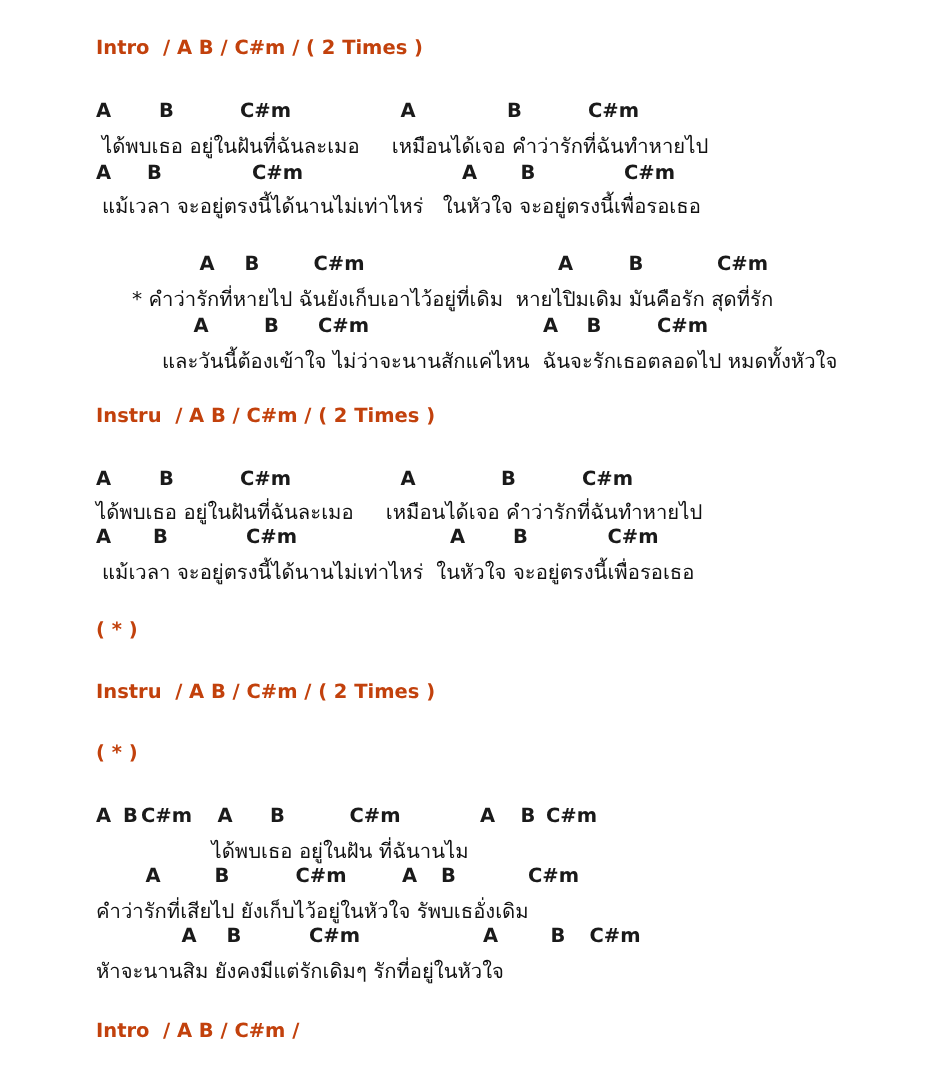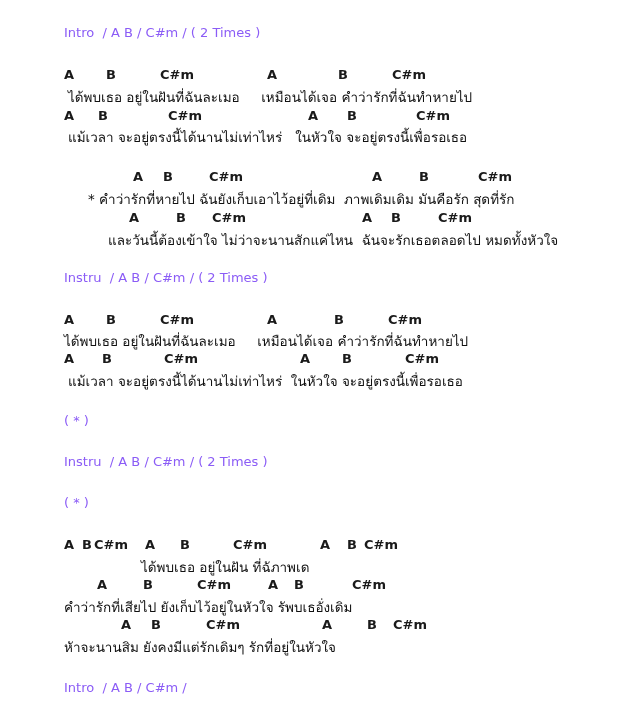--- a/index.html
+++ b/index.html
@@ -1,19 +1,19 @@
 <!DOCTYPE html>
 <html><head>
 <meta charset="utf-8">
 <style>
   html, body { margin: 0; padding: 0; background: #ffffff; }
   body { width: 620px; height: 720px; position: relative; overflow: hidden;
          font-family: "DejaVu Sans", "Liberation Sans", sans-serif; color: #111111; }
   .line { position: absolute; left: 0; white-space: pre; }
-  .hdr { font-weight: normal; font-size: 13px; color: #8b5cf6; text-align: right; }
+  .hdr { font-weight: bold; font-size: 13px; color: #c2410c; text-align: right; }
   .chord { position: absolute; font-weight: bold; font-size: 13px; color: #1a1a1a; white-space: pre; }
   .lyric { position: absolute; font-size: 13.5px; color: #111111; white-space: pre; }
 </style>
 </head>
 <body>
 
 <div class="line hdr" style="left:64px;top:25px;">Intro  / A B / C#m / ( 2 Times )</div>
 
 <div>
   <span class="chord" style="left:64px;top:67px;">A</span>
@@ -33,21 +33,21 @@
   <span class="lyric" style="left:68px;top:126px;">แม้เวลา จะอยู่ตรงนี้ได้นานไม่เท่าไหร่   ในหัวใจ จะอยู่ตรงนี้เพื่อรอเธอ</span>
 </div>
 
 <div>
   <span class="chord" style="left:133px;top:169px;">A</span>
   <span class="chord" style="left:163px;top:169px;">B</span>
   <span class="chord" style="left:209px;top:169px;">C#m</span>
   <span class="chord" style="left:372px;top:169px;">A</span>
   <span class="chord" style="left:419px;top:169px;">B</span>
   <span class="chord" style="left:478px;top:169px;">C#m</span>
-  <span class="lyric" style="left:88px;top:188px;">* คำว่ารักที่หายไป ฉันยังเก็บเอาไว้อยู่ที่เดิม  ภาพเดิมเดิม มันคือรัก สุดที่รัก</span>
+  <span class="lyric" style="left:88px;top:188px;">* คำว่ารักที่หายไป ฉันยังเก็บเอาไว้อยู่ที่เดิม  หายไปิมเดิม มันคือรัก สุดที่รัก</span>
 
   <span class="chord" style="left:129px;top:210px;">A</span>
   <span class="chord" style="left:176px;top:210px;">B</span>
   <span class="chord" style="left:212px;top:210px;">C#m</span>
   <span class="chord" style="left:362px;top:210px;">A</span>
   <span class="chord" style="left:391px;top:210px;">B</span>
   <span class="chord" style="left:438px;top:210px;">C#m</span>
   <span class="lyric" style="left:108px;top:229px;">และวันนี้ต้องเข้าใจ ไม่ว่าจะนานสักแค่ไหน  ฉันจะรักเธอตลอดไป หมดทั้งหัวใจ</span>
 </div>
 
@@ -80,21 +80,21 @@
 <div>
   <span class="chord" style="left:64px;top:537px;">A</span>
   <span class="chord" style="left:82px;top:537px;">B</span>
   <span class="chord" style="left:94px;top:537px;">C#m</span>
   <span class="chord" style="left:145px;top:537px;">A</span>
   <span class="chord" style="left:180px;top:537px;">B</span>
   <span class="chord" style="left:233px;top:537px;">C#m</span>
   <span class="chord" style="left:320px;top:537px;">A</span>
   <span class="chord" style="left:347px;top:537px;">B</span>
   <span class="chord" style="left:364px;top:537px;">C#m</span>
-  <span class="lyric" style="left:141px;top:556px;">ได้พบเธอ อยู่ในฝัน ที่ฉัภาพเด</span>
+  <span class="lyric" style="left:141px;top:556px;">ได้พบเธอ อยู่ในฝัน ที่ฉันานไม</span>
 
   <span class="chord" style="left:97px;top:577px;">A</span>
   <span class="chord" style="left:143px;top:577px;">B</span>
   <span class="chord" style="left:197px;top:577px;">C#m</span>
   <span class="chord" style="left:268px;top:577px;">A</span>
   <span class="chord" style="left:294px;top:577px;">B</span>
   <span class="chord" style="left:352px;top:577px;">C#m</span>
   <span class="lyric" style="left:64px;top:596px;">คำว่ารักที่เสียไป ยังเก็บไว้อยู่ในหัวใจ รัพบเธอั่งเดิม</span>
 
   <span class="chord" style="left:121px;top:617px;">A</span>

